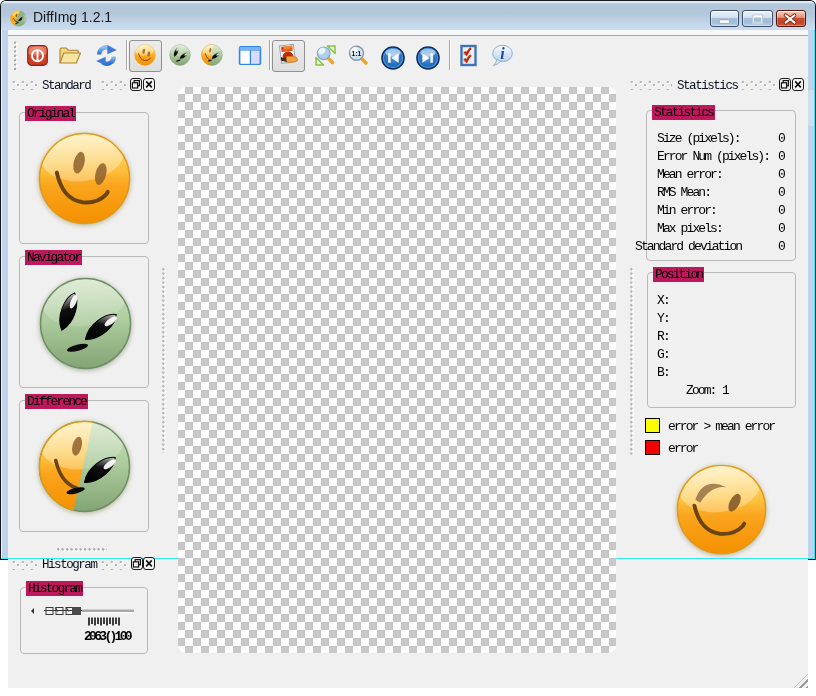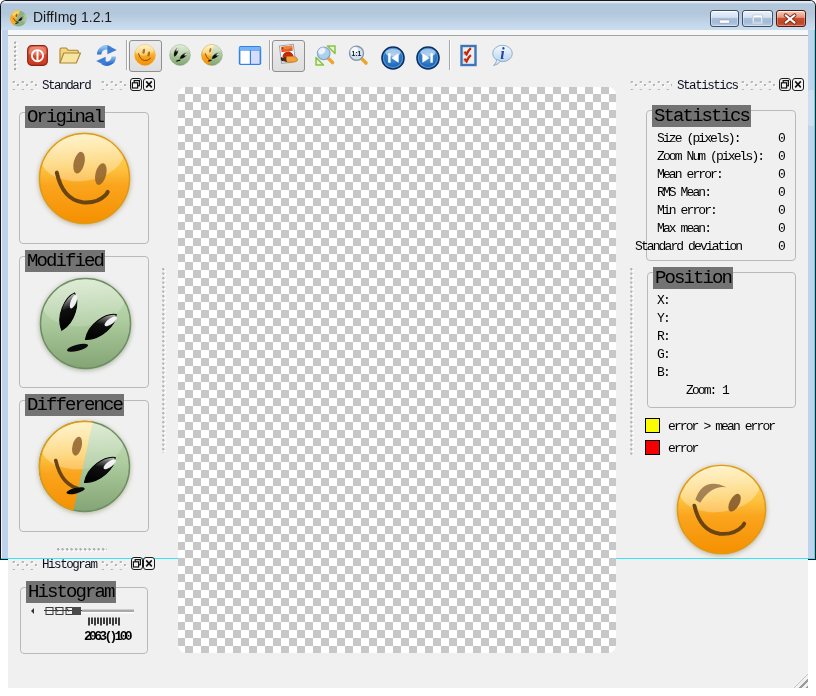--- a/index.html
+++ b/index.html
@@ -40,21 +40,21 @@
  radial-gradient(circle at 2.7px 3.1px,#ffffff 1.1px,rgba(0,0,0,0) 1.4px),
  radial-gradient(circle at 6.1px 5px,#b6b6b6 1px,rgba(0,0,0,0) 1.3px),
  radial-gradient(circle at 7.2px 6.1px,#ffffff 1.1px,rgba(0,0,0,0) 1.4px);
  background-size:9px 8px;}
 .dbtn{position:absolute;width:10px;height:11px;background:#f3f3f3;border:1px solid #1a1a1a;
  border-radius:3px;}
 .dtext{position:absolute;font-family:"Liberation Mono",monospace;font-weight:normal;
  font-size:12.5px;letter-spacing:-1.45px;color:#0a1020;white-space:pre;}
 .grp{position:absolute;border:1px solid #bababa;border-radius:4px;}
 .grplabel{position:absolute;font-family:"Liberation Mono",monospace;font-weight:normal;
- font-size:19px;letter-spacing:-1.9px;color:#000;background:#737373;padding:0 2px;white-space:pre;}
+ font-size:13px;letter-spacing:-1.9px;color:#000;background:#be185d;padding:0 2px;white-space:pre;}
 .mono{position:absolute;font-family:"Liberation Mono",monospace;font-weight:normal;font-size:13px;
  letter-spacing:-1.9px;color:#000;white-space:pre;}
 
 #central{position:absolute;left:178px;top:87px;width:438px;height:566px;border-radius:8px;
  background:repeating-conic-gradient(#c7c7c7 0% 25%,#ffffff 0% 50%);
  background-size:16px 16px;background-position:-1px -1px;}
 
 #vsplit{position:absolute;left:162px;top:268px;width:5px;height:185px;
  background-image:radial-gradient(circle at 1.2px 1.2px,#b6b6b6 1px,rgba(0,0,0,0) 1.3px),
  radial-gradient(circle at 2.4px 2.4px,#fff 1px,rgba(0,0,0,0) 1.3px);
@@ -342,21 +342,21 @@
   <div class="dbtn" style="left:143px;top:78px"></div>
   <svg class="abs" style="left:143px;top:78px" width="12" height="13" viewBox="1 1 12 13">
     <path d="M4.2,4.4 L9.8,10.4 M9.8,4.4 L4.2,10.4" stroke="#111" stroke-width="1.6"></path>
   </svg>
   <div class="grp" style="left:19px;top:112px;width:128px;height:130px"></div>
   <div class="grplabel" style="left:25px;top:106px">Original</div>
   <svg class="abs" style="left:37px;top:131px;filter:drop-shadow(0 1.5px 2.5px rgba(150,130,80,.6))" width="95" height="95" viewBox="0 0 96 96">
       <use href="#f-smile"></use>
     </svg>
   <div class="grp" style="left:19px;top:256px;width:128px;height:130px"></div>
-  <div class="grplabel" style="left:25px;top:250px">Modified</div>
+  <div class="grplabel" style="left:25px;top:250px">Navigator</div>
   <svg class="abs" style="left:38px;top:276px;filter:drop-shadow(0 1.5px 2.5px rgba(120,135,105,.65))" width="95" height="95" viewBox="0 0 96 96">
       <use href="#f-alien"></use>
     </svg>
   <div class="grp" style="left:19px;top:400px;width:128px;height:130px"></div>
   <div class="grplabel" style="left:25px;top:394px">Difference</div>
   <svg class="abs" style="left:37px;top:419px;filter:drop-shadow(0 1.5px 2.5px rgba(135,135,90,.6))" width="95" height="95" viewBox="0 0 96 96">
       <use href="#f-diff"></use>
     </svg>
 
   <div class="dockdots" style="left:12px;top:560px;width:26px"></div>
@@ -398,25 +398,25 @@
     <rect x="5.2" y="3.6" width="5.2" height="5.2" fill="none" stroke="#111" stroke-width="1.2"></rect>
     <rect x="3.4" y="5.8" width="5.2" height="5.2" fill="#f3f3f3" stroke="#111" stroke-width="1.2"></rect>
   </svg>
   <div class="dbtn" style="left:792px;top:78px"></div>
   <svg class="abs" style="left:792px;top:78px" width="12" height="13" viewBox="1 1 12 13">
     <path d="M4.2,4.4 L9.8,10.4 M9.8,4.4 L4.2,10.4" stroke="#111" stroke-width="1.6"></path>
   </svg>
   <div class="grp" style="left:646px;top:110px;width:148px;height:149px"></div>
   <div class="grplabel" style="left:652px;top:105px">Statistics</div>
   <div class="mono" style="left:657px;top:131px">Size (pixels):</div>
-  <div class="mono" style="left:657px;top:149px">Zoom Num (pixels):</div>
+  <div class="mono" style="left:657px;top:149px">Error Num (pixels):</div>
   <div class="mono" style="left:657px;top:167px">Mean error:</div>
   <div class="mono" style="left:657px;top:185px">RMS Mean:</div>
   <div class="mono" style="left:657px;top:203px">Min error:</div>
-  <div class="mono" style="left:657px;top:221px">Max mean:</div>
+  <div class="mono" style="left:657px;top:221px">Max pixels:</div>
   <div class="mono" style="left:635px;top:239px">Standard deviation</div>
   <div class="mono" style="left:778px;top:131px">0</div>
   <div class="mono" style="left:778px;top:149px">0</div>
   <div class="mono" style="left:778px;top:167px">0</div>
   <div class="mono" style="left:778px;top:185px">0</div>
   <div class="mono" style="left:778px;top:203px">0</div>
   <div class="mono" style="left:778px;top:221px">0</div>
   <div class="mono" style="left:778px;top:239px">0</div>
   <div class="grp" style="left:647px;top:272px;width:147px;height:134px"></div>
   <div class="grplabel" style="left:653px;top:267px">Position</div>

